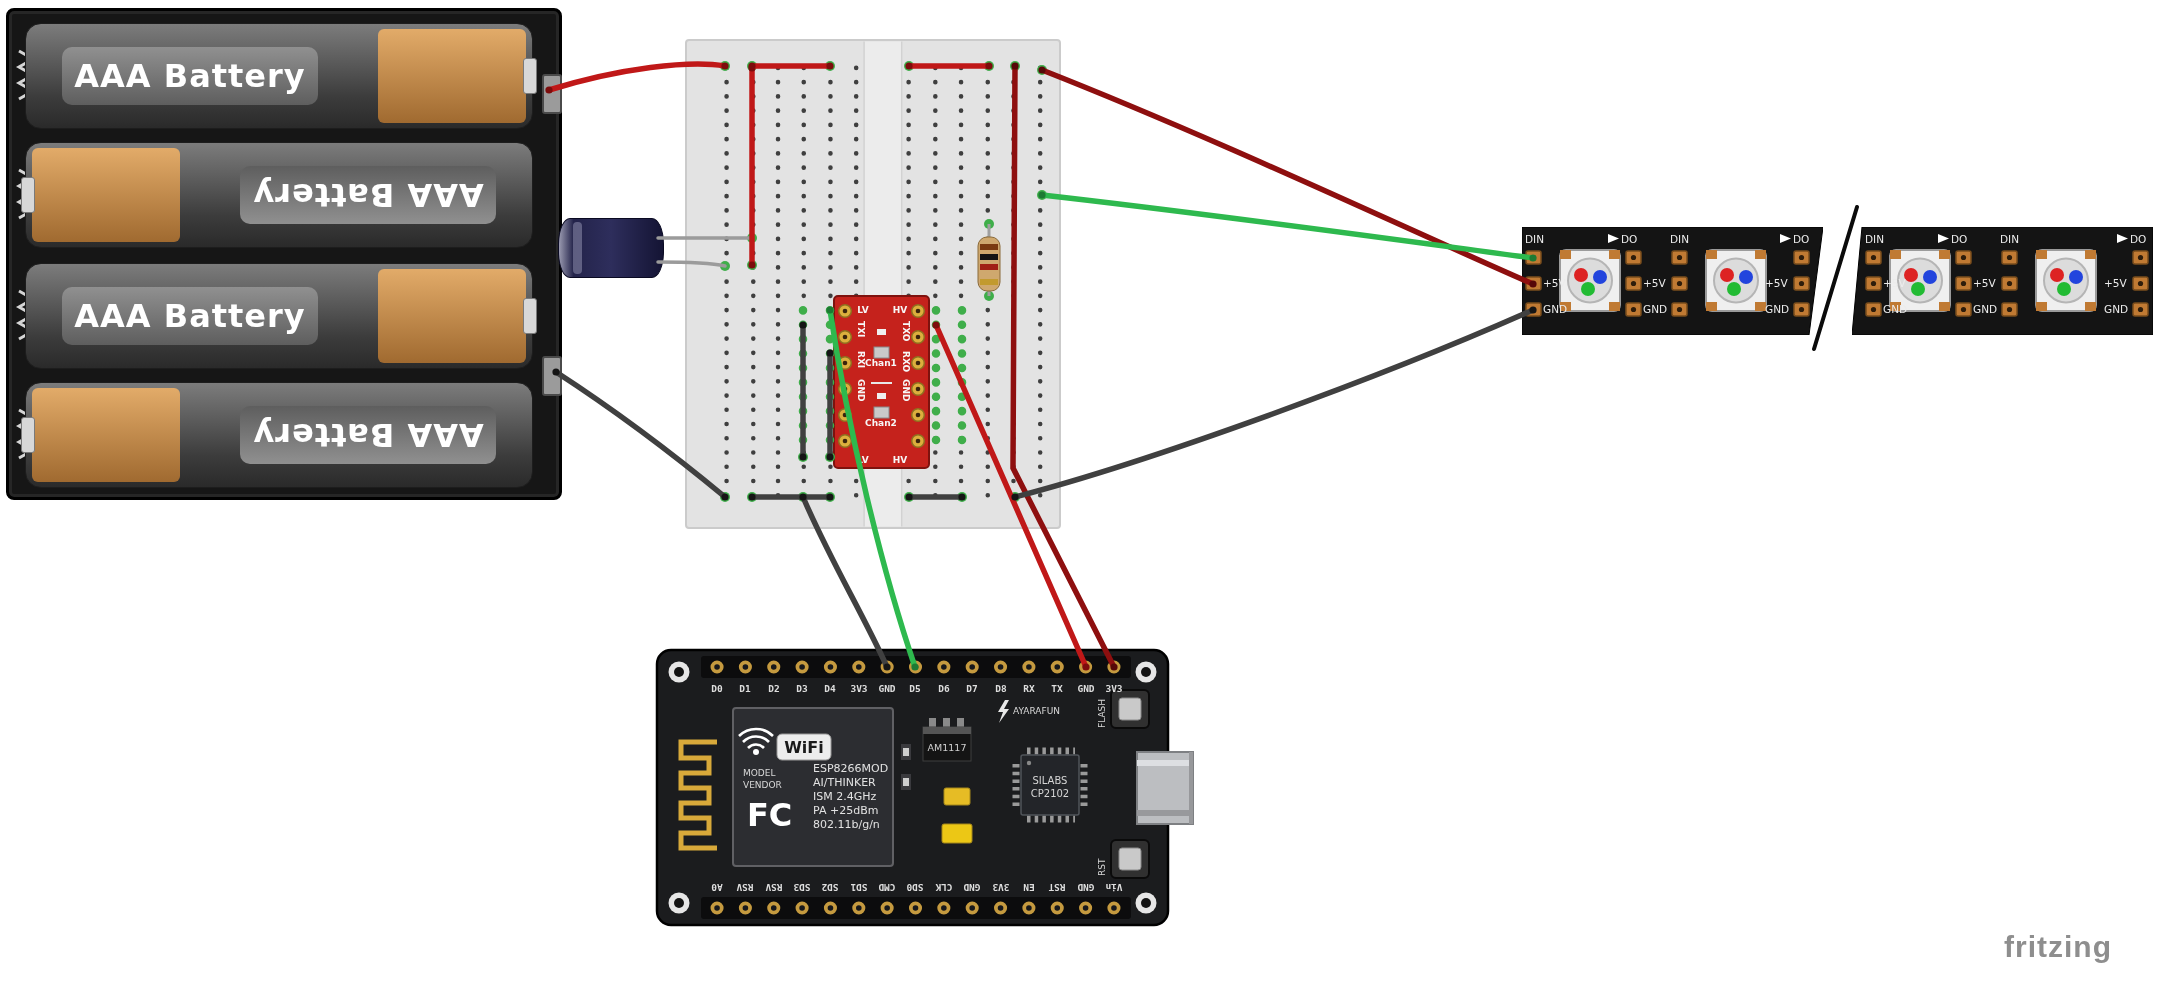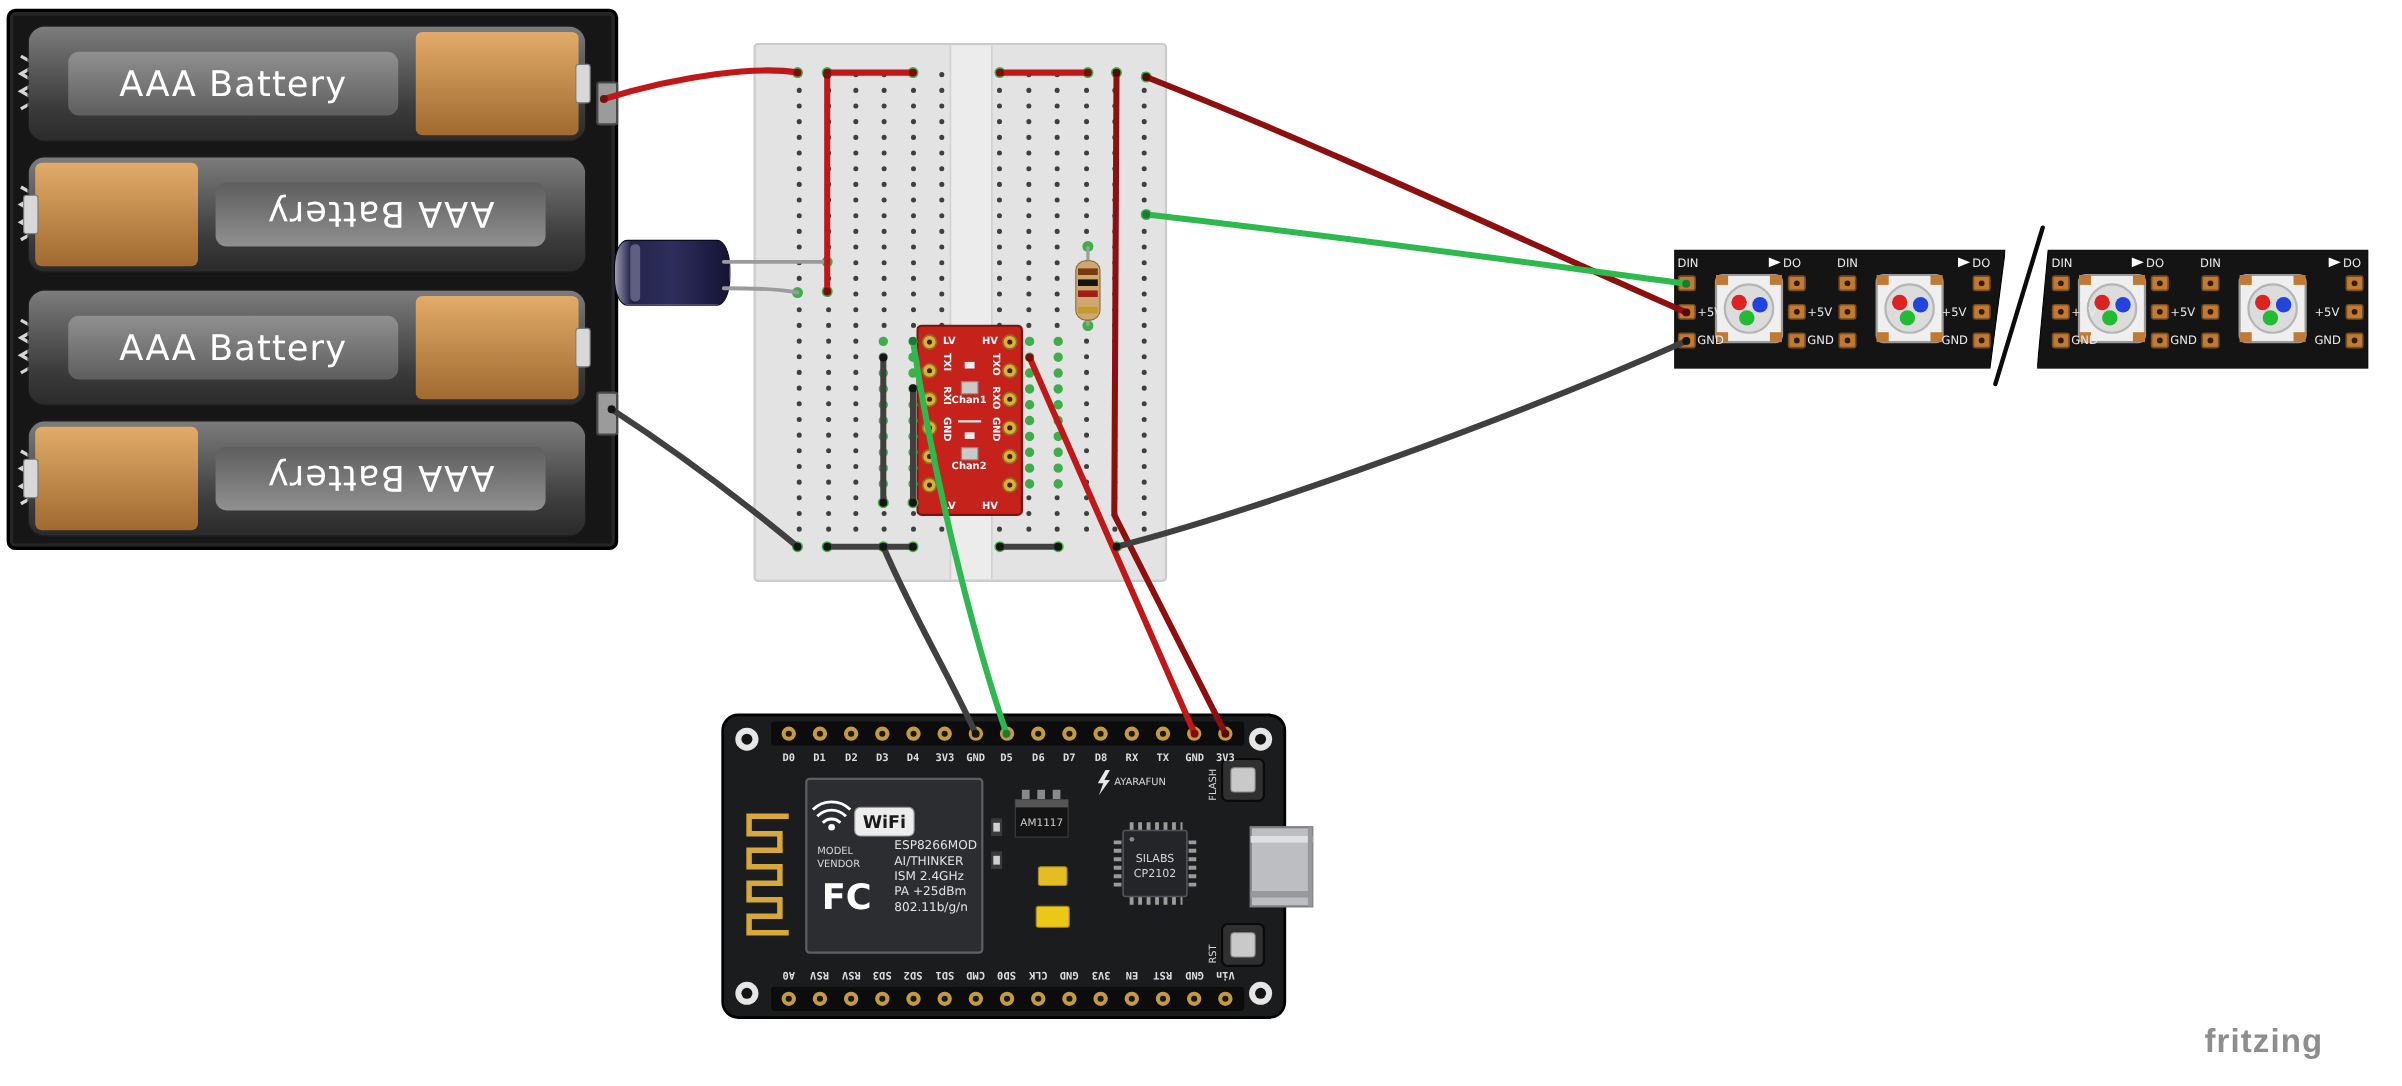--- a/index.html
+++ b/index.html
@@ -11,23 +11,23 @@
   .holder{background:#161616;border:3px solid #000;border-radius:8px;box-shadow:inset 0 0 0 3px #262626;}
   .battery{position:absolute;left:16px;width:506px;height:104px;
            background:linear-gradient(#7c7c7c,#3c3c3c 70%,#2a2a2a);
            border-radius:16px;border:1px solid #1d1d1d;}
   .bat-copper{position:absolute;top:5px;bottom:5px;right:6px;width:148px;
               background:linear-gradient(#e2ab69,#a06a30);border-radius:6px;}
   .flip .bat-copper{right:auto;left:6px;}
   .bat-tip{position:absolute;top:50%;transform:translateY(-50%);right:-5px;width:12px;height:34px;
            background:#d8d8d8;border:1px solid #7a7a7a;border-radius:3px;}
   .flip .bat-tip{right:auto;left:-5px;}
-  .bat-label{position:absolute;top:50%;left:36px;transform:translateY(-50%);width:300px;height:58px;
+  .bat-label{position:absolute;top:50%;left:36px;transform:translateY(-50%);width:256px;height:58px;
              background:linear-gradient(#909090,#5e5e5e);border-radius:10px;display:flex;align-items:center;
-             justify-content:center;color:#fff;font-weight:normal;font-size:32px;letter-spacing:1px;}
+             justify-content:center;color:#fff;font-weight:bold;font-size:32px;letter-spacing:1px;}
   .flip .bat-label{left:auto;right:36px;transform:translateY(-50%) rotate(180deg);}
   .term{width:16px;height:36px;background:#9b9b9b;border:2px solid #4a4a4a;border-radius:3px;}
 
   
   .bboard{background:#e3e3e3;border:2px solid #cbcbcb;border-radius:4px;box-sizing:border-box;}
   .bbcol{stroke:#3f3f3f;stroke-width:4.6;stroke-linecap:round;stroke-dasharray:0.1 14.3;}
   .gcol{stroke:#3fae4a;stroke-width:8.5;stroke-linecap:round;stroke-dasharray:0.1 14.3;}
   .gdot{fill:#3fae4a;}
 
   

